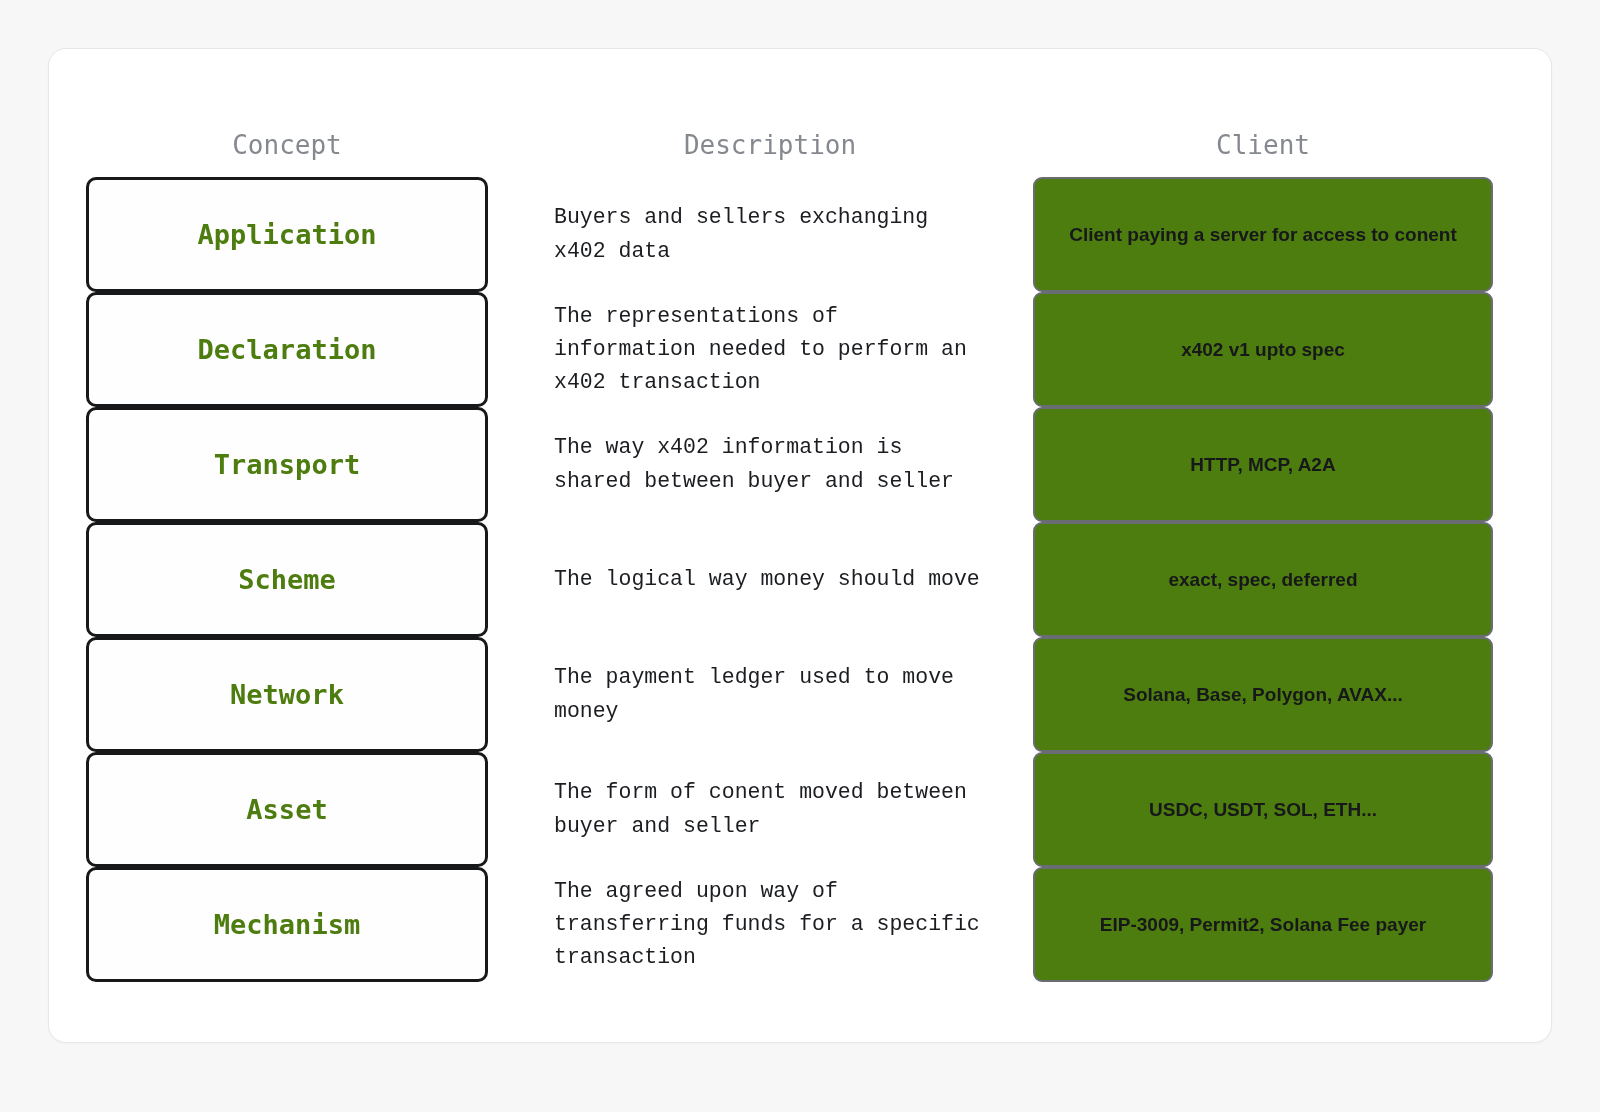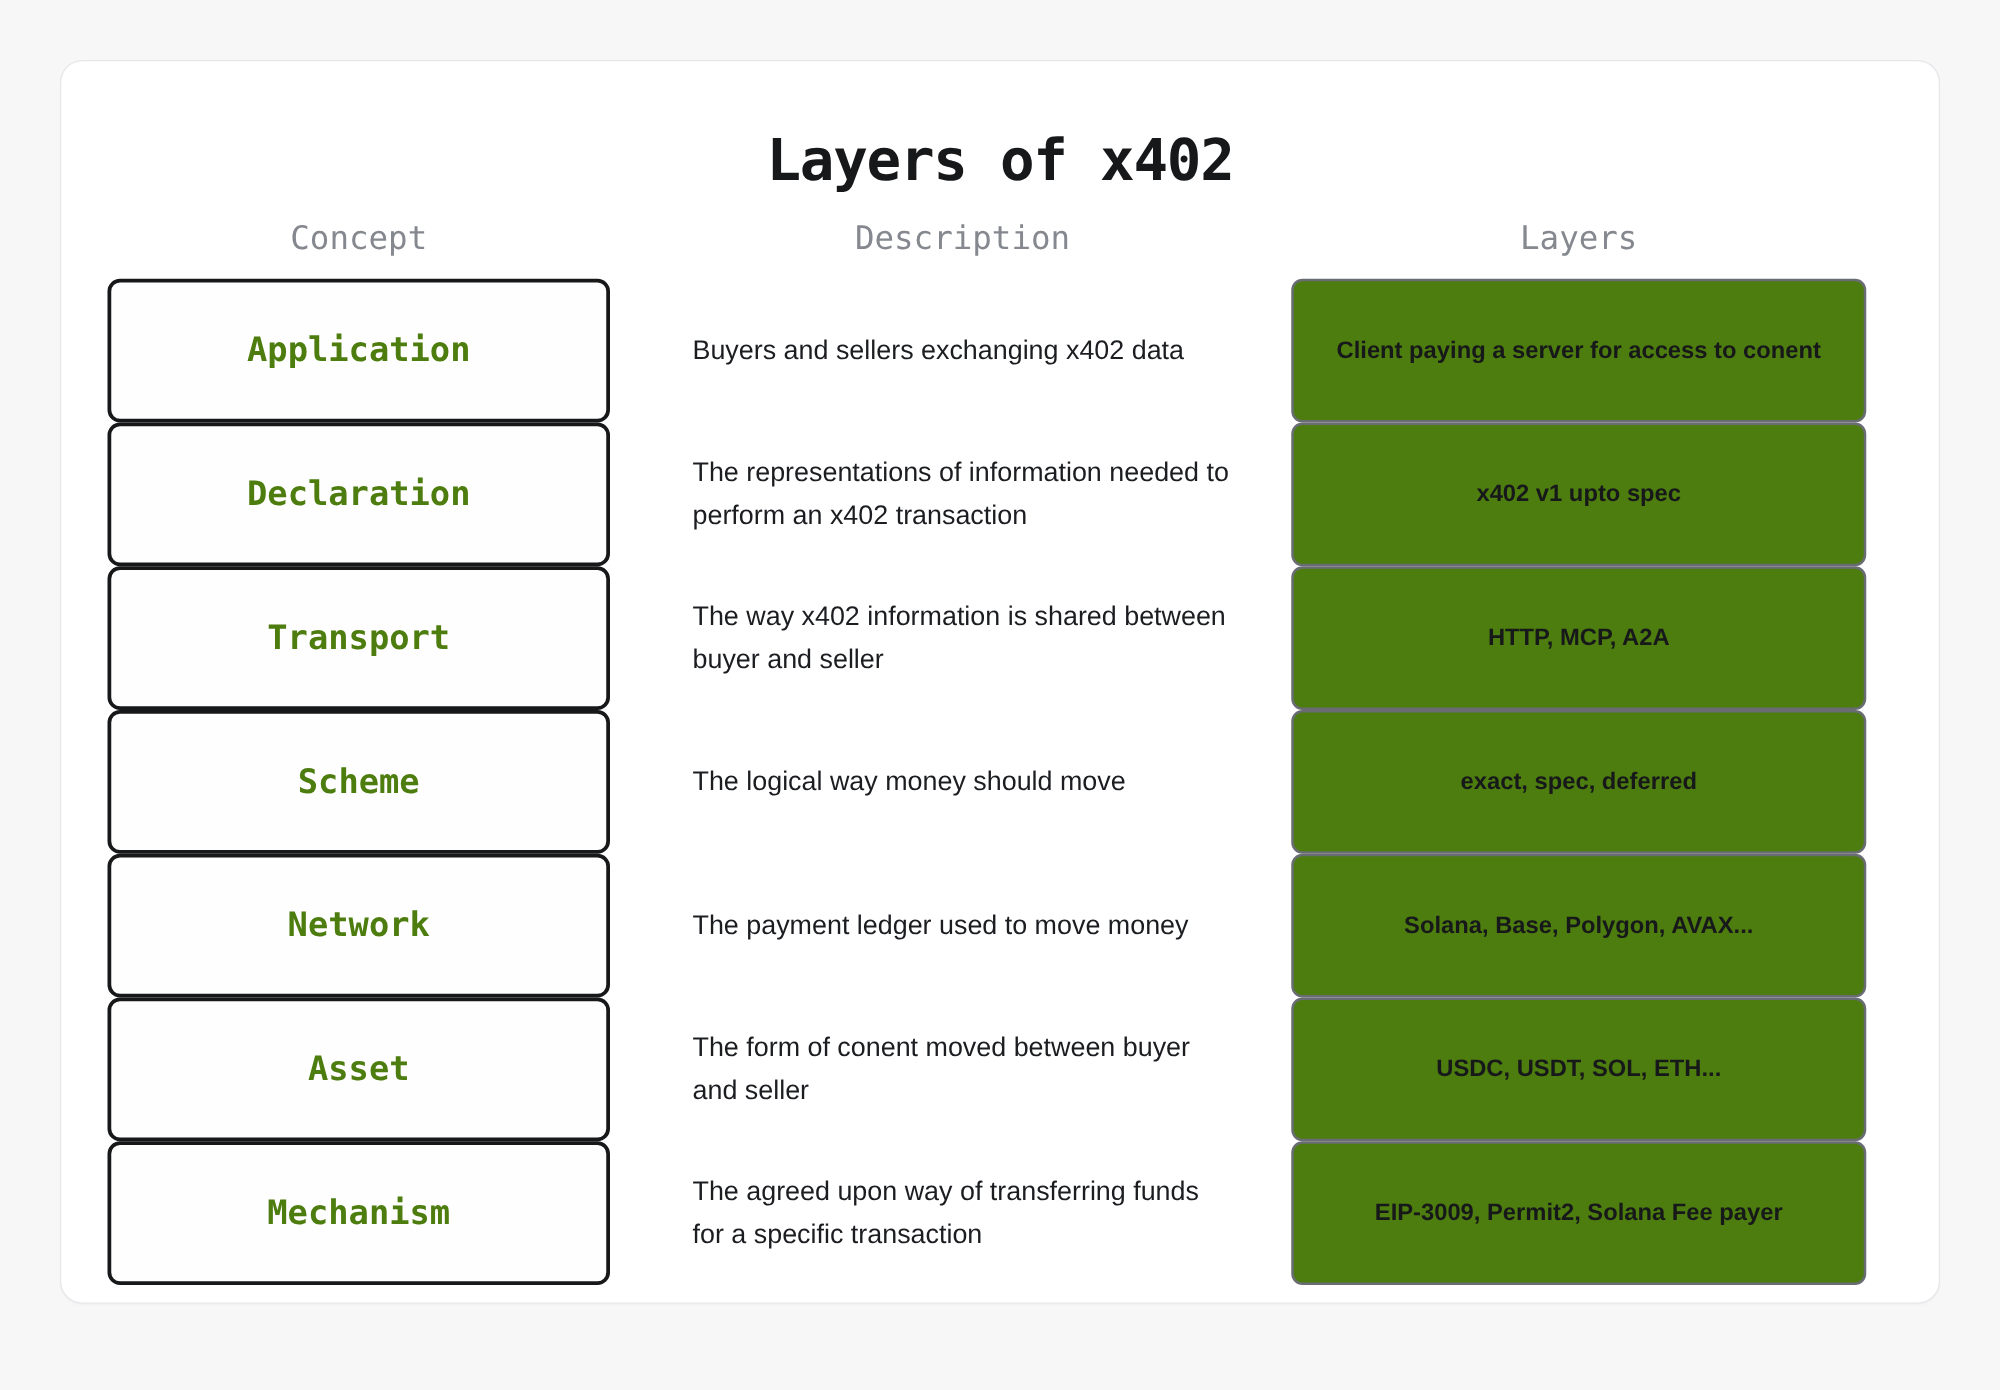--- a/index.html
+++ b/index.html
@@ -90,20 +90,21 @@
     display: flex;
     align-items: center;
     padding-left: 66px;
     padding-right: 47px;
   }
 
   .desc-text {
     font-size: 21.5px;
     line-height: 1.55;
     color: #1b1d21;
+    font-family: Liberation Mono, monospace;
   }
 
   .example-box {
     height: 100%;
     width: 100%;
     background: #4d7c0f;
     border: 2px solid #696d73;
     border-radius: 9px;
     display: flex;
     align-items: center;
@@ -113,26 +114,25 @@
     font-size: 19px;
     font-weight: bold;
     color: #17181a;
   }
 </style>
 </head>
 <body>
 
 <div class="card">
 
-  <h1 class="title">Layers of x402</h1>
 
   <div class="cols headers">
     <div class="col-header">Concept</div>
     <div class="col-header desc-header">Description</div>
-    <div class="col-header">Layers</div>
+    <div class="col-header">Client</div>
   </div>
 
   <div class="cols rows">
 
     <div class="row">
       <div class="cell">
         <div class="concept-box">
           <span>Application</span>
         </div>
       </div>

